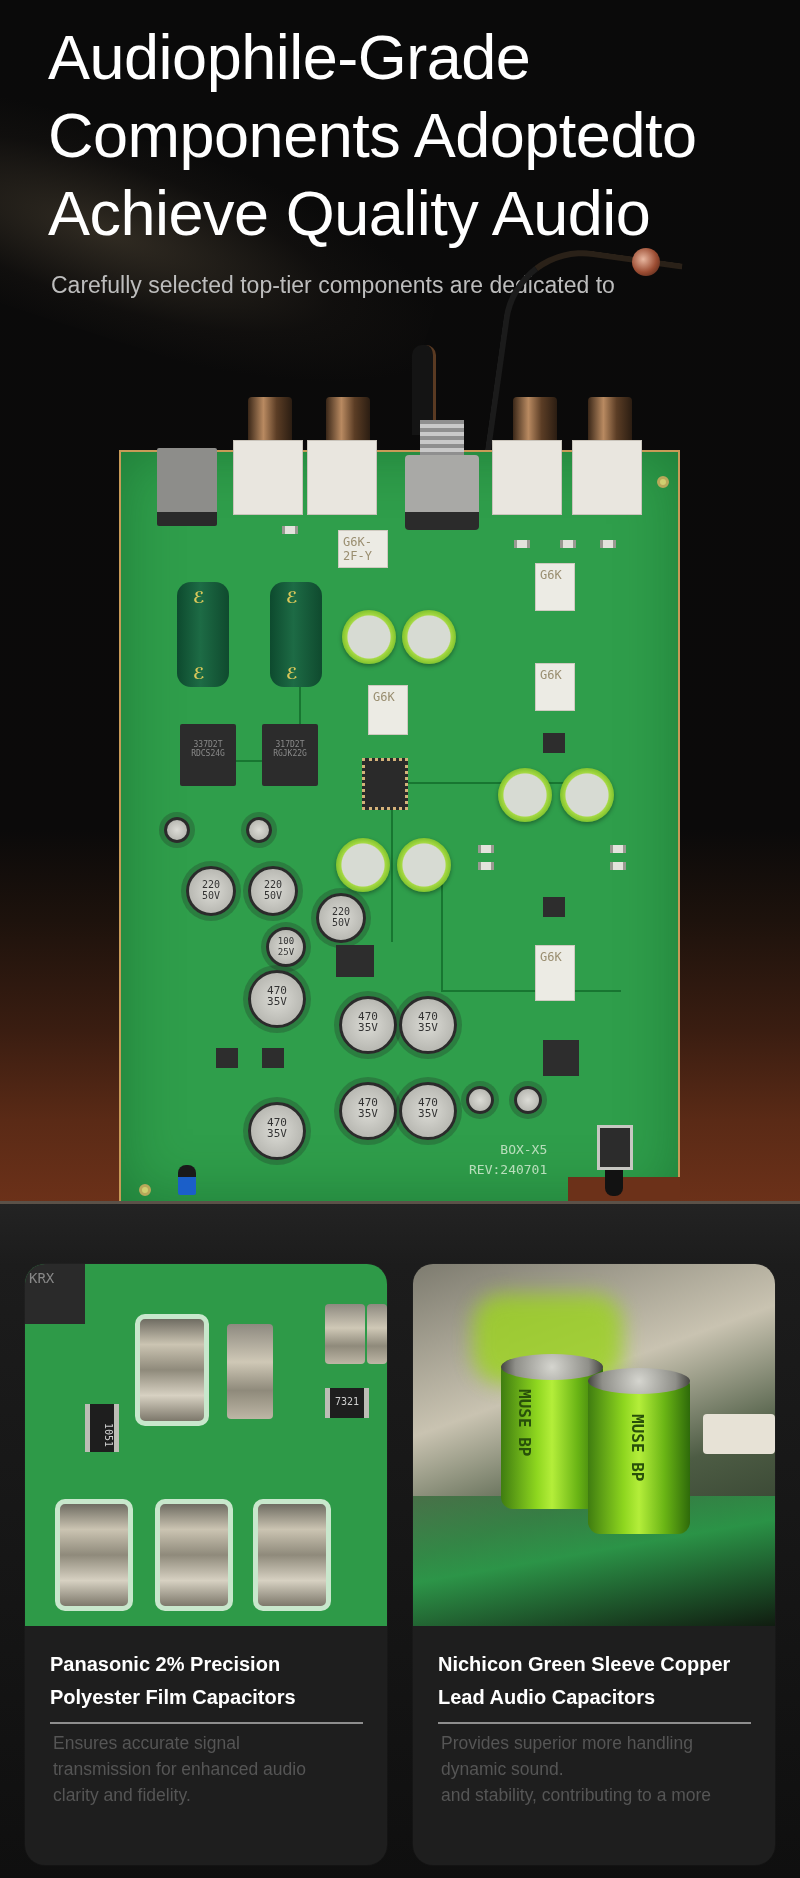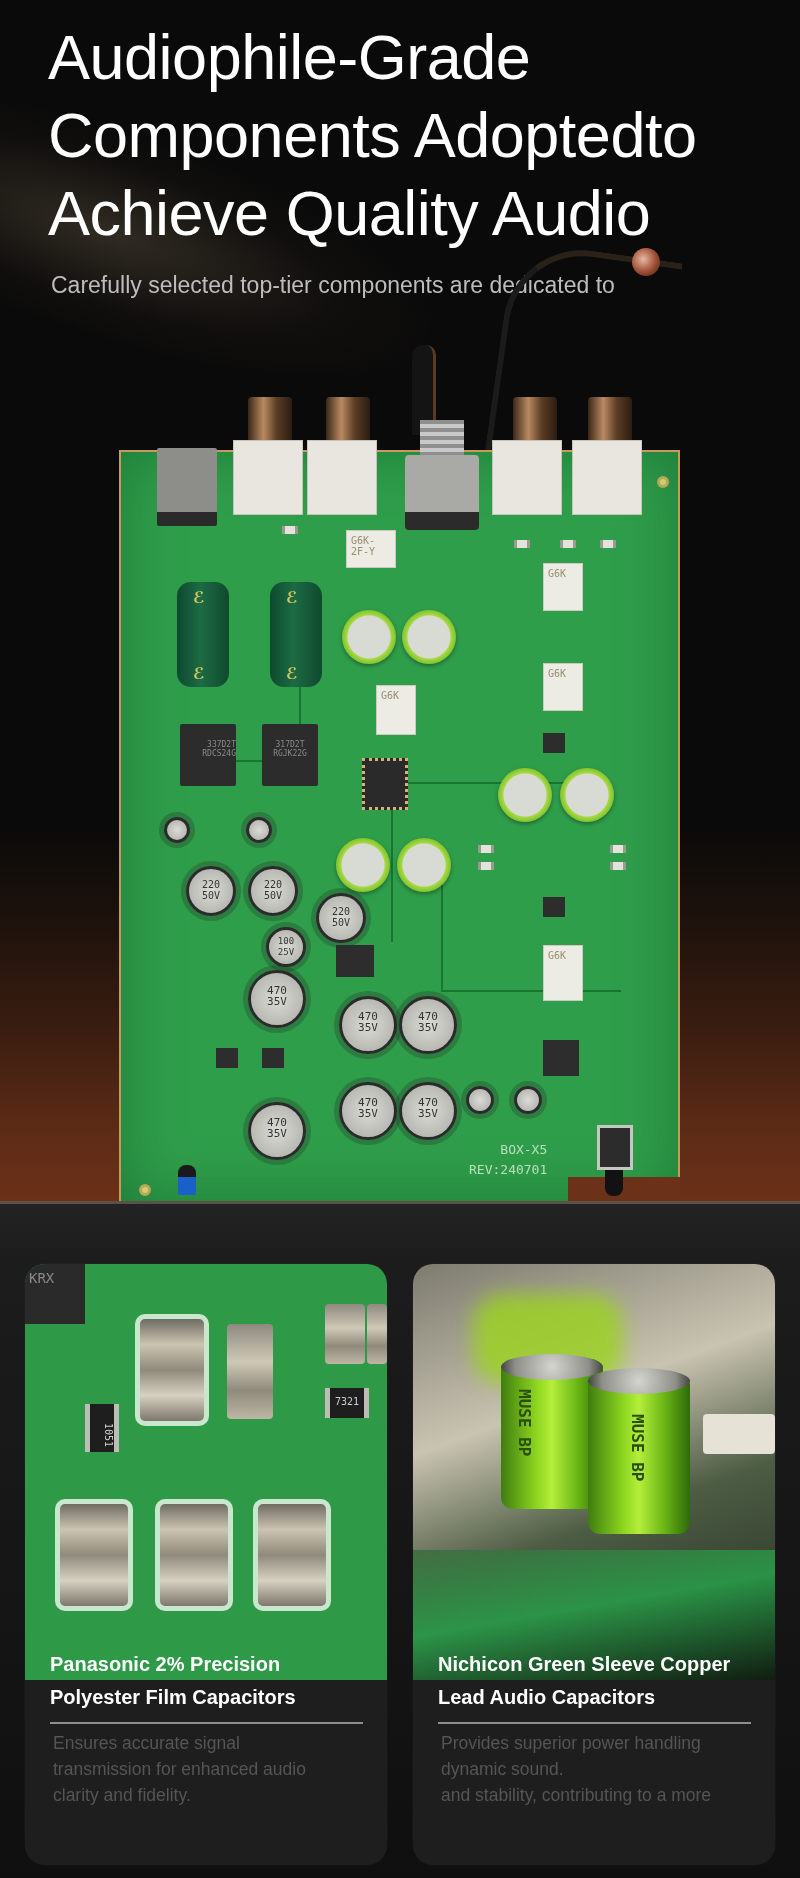--- a/index.html
+++ b/index.html
@@ -80,21 +80,21 @@
     border: 3px solid #2b2b2b; box-shadow: 0 0 0 5px rgba(30,30,30,0.25);
     color: #333; font-family: "DejaVu Sans Mono", monospace; font-size: 10px; line-height: 11px; text-align: center; padding-top: 10px;
   }
   .smdcap.big { width: 58px; height: 58px; font-size: 11px; padding-top: 12px; }
 
   .greencap {
     position: absolute; width: 54px; height: 54px; border-radius: 50%;
     background: radial-gradient(circle, #d7dbd3 55%, #a5d943 58%, #67b21d 80%);
     box-shadow: 0 2px 4px rgba(0,0,0,0.35);
   }
-  .relay { position: absolute; width: 50px; height: 38px; background: #ecebe4; border: 1px solid #cfcac0; color: #9a8e70; font-size: 10px; padding: 4px; font-family: "DejaVu Sans Mono", monospace; margin-left: 8px; }
+  .relay { position: absolute; width: 50px; height: 38px; background: #ecebe4; border: 1px solid #cfcac0; color: #9a8e70; font-size: 12px; padding: 4px; font-family: "DejaVu Sans Mono", monospace; }
   .ic { position: absolute; width: 46px; height: 52px; background: #2a2a2a; border: 3px dotted #d4b27a; }
   .chip { position: absolute; width: 22px; height: 20px; background: #2d2d2d; }
   .resistor { position: absolute; width: 16px; height: 8px; background: #e3e3dc; border-left: 3px solid #9a9a92; border-right: 3px solid #9a9a92; }
   .ledblue { position: absolute; left: 178px; top: 1165px; width: 18px; height: 30px; background: #1b5fc9; border-radius: 8px 8px 2px 2px; border-top: 12px solid #1a1a1a; }
   .switch { position: absolute; left: 597px; top: 1125px; width: 36px; height: 45px; background: #2c2c2c; border: 3px solid #c7c7c2; }
   .switch-knob { position: absolute; left: 605px; top: 1170px; width: 18px; height: 26px; background: #121212; border-radius: 0 0 8px 8px; }
   .pcb-label {
     position: absolute; left: 469px; top: 1140px; color: #c8e6c8; font-family: "DejaVu Sans Mono", monospace;
     font-size: 13px; line-height: 20px; opacity: 0.9; text-align: right;
   }
@@ -103,21 +103,21 @@
   .cards-section {
     position: absolute; left: 0; top: 1204px; width: 800px; height: 674px;
     background: linear-gradient(180deg, #232323 0px, #1c1c1c 60px, #151515 400px, #0f0f0f 674px);
   }
   .card {
     position: absolute; top: 60px; width: 362px; height: 601px; background: #1e1e1e;
     border-radius: 20px; overflow: hidden; box-shadow: 0 0 0 1px rgba(255,255,255,0.02);
   }
   .card.left { left: 25px; }
   .card.right { left: 413px; }
-  .card-image { position: absolute; left: 0; top: 0; width: 362px; height: 416px; overflow: hidden; }
+  .card-image { position: absolute; left: 0; top: 0; width: 362px; height: 362px; overflow: hidden; }
   .card-title {
     position: absolute; left: 25px; top: 384px; width: 320px; color: #ffffff;
     font-weight: 700; font-size: 20px; line-height: 33px;
   }
   .card-divider { position: absolute; left: 25px; top: 458px; width: 313px; height: 2px; background: #8e8e8e; }
   .card-desc {
     position: absolute; left: 28px; top: 466px; width: 315px; color: #555555;
     font-size: 17.5px; line-height: 26px;
   }
 
@@ -191,21 +191,21 @@
 
   <div class="elcap" style="left:177px; top:582px;">
     <span class="elcap-logo" style="top:6px;">ℰ</span>
       <span class="elcap-logo" style="top:82px;">ℰ</span>
   </div>
   <div class="elcap" style="left:270px; top:582px;">
     <span class="elcap-logo" style="top:6px;">ℰ</span>
       <span class="elcap-logo" style="top:82px;">ℰ</span>
   </div>
 
-  <div class="vreg" style="left:180px; top:724px;text-align:right;">337D2T<br>RDCS24G</div>
+  <div class="vreg" style="left:180px; top:724px;">337D2T<br>RDCS24G</div>
   <div class="vreg" style="left:262px; top:724px;">317D2T<br>RGJK22G</div>
 
   <div class="greencap" style="left:342px; top:610px;"></div>
   <div class="greencap" style="left:402px; top:610px;"></div>
   <div class="greencap" style="left:498px; top:768px;"></div>
   <div class="greencap" style="left:560px; top:768px;"></div>
   <div class="greencap" style="left:336px; top:838px;"></div>
   <div class="greencap" style="left:397px; top:838px;"></div>
 
   <div class="ic" style="left:362px; top:758px;"></div>
@@ -322,18 +322,18 @@
       </div>
       <div class="cap3d-top" style="left:175px; top:104px; width:102px; height:26px;"></div>
       <div style="position:absolute; left:290px; top:150px; width:72px; height:40px; background:#e7e2d6; border-radius:4px;"></div>
     </div>
     <h3 class="card-title">
       <div>Nichicon Green Sleeve Copper</div>
       <div>Lead Audio Capacitors</div>
     </h3>
     <div class="card-divider"></div>
     <p class="card-desc">
-      <span style="display:block">Provides superior power handling</span>
+      <span style="display:block">Provides superior more handling</span>
       <span style="display:block">dynamic sound.</span>
       <span style="display:block">and stability, contributing to a more</span>
     </p>
   </article>
 </section>
 
 </body></html>

